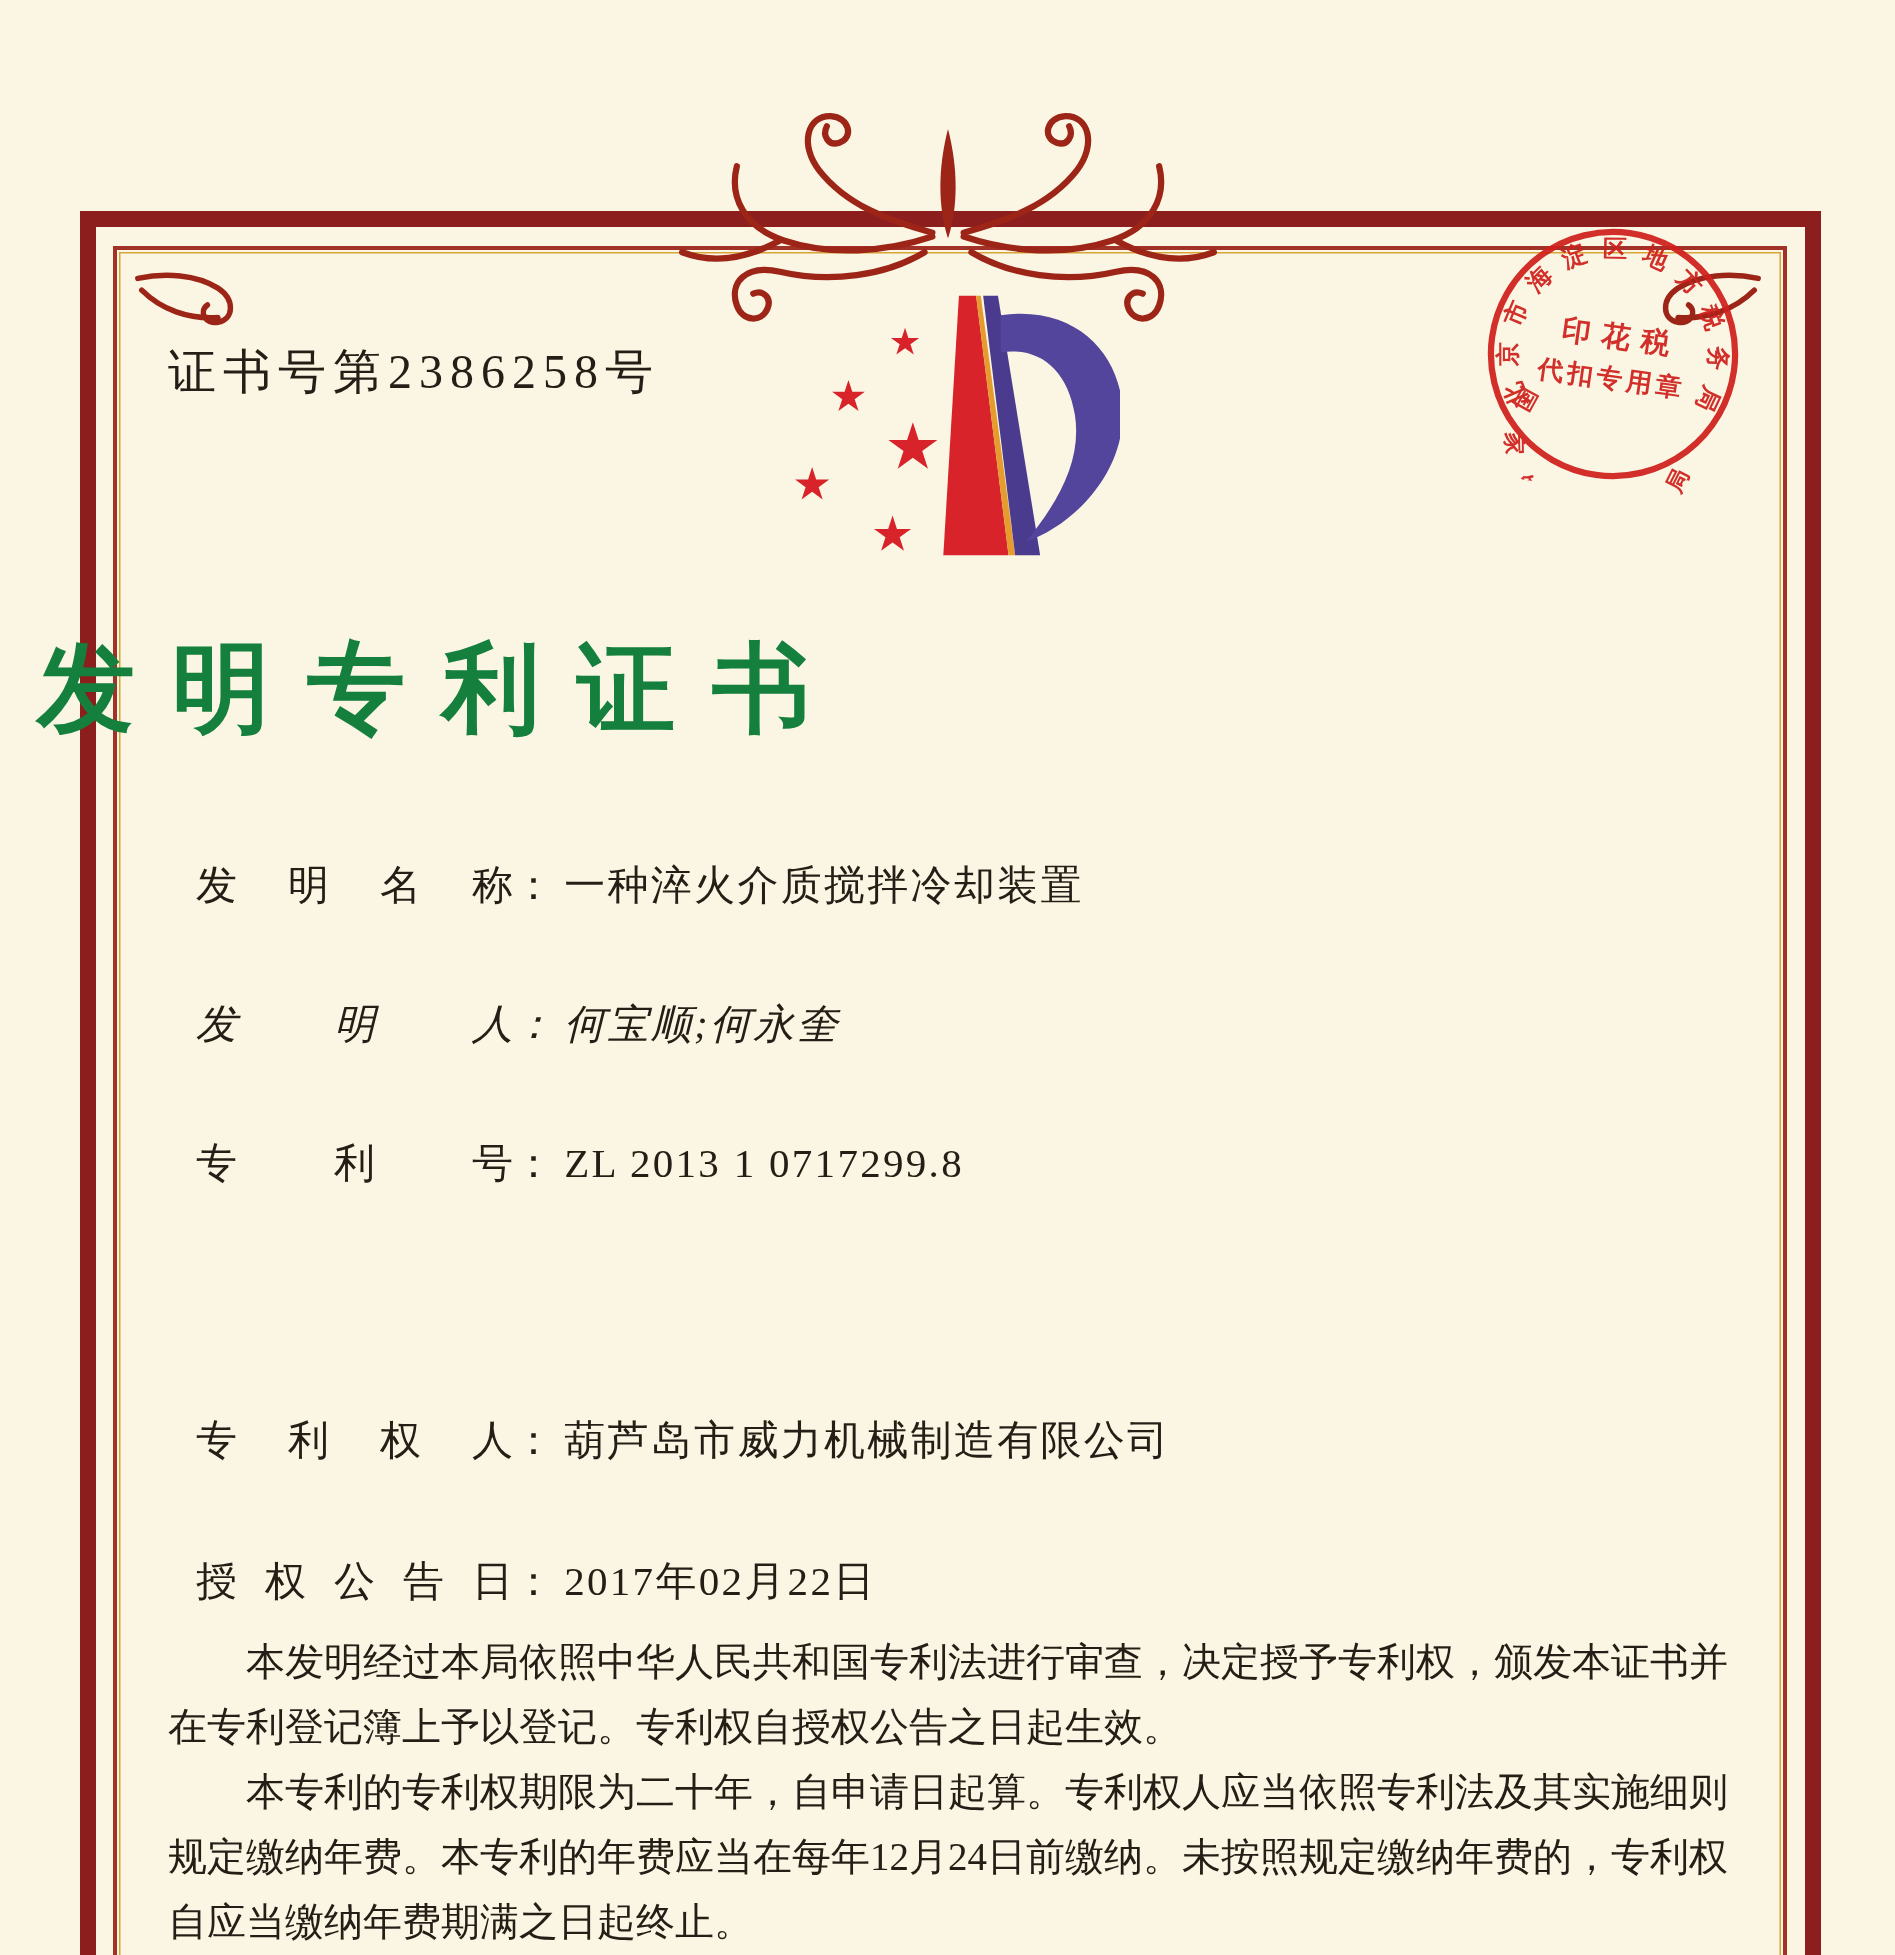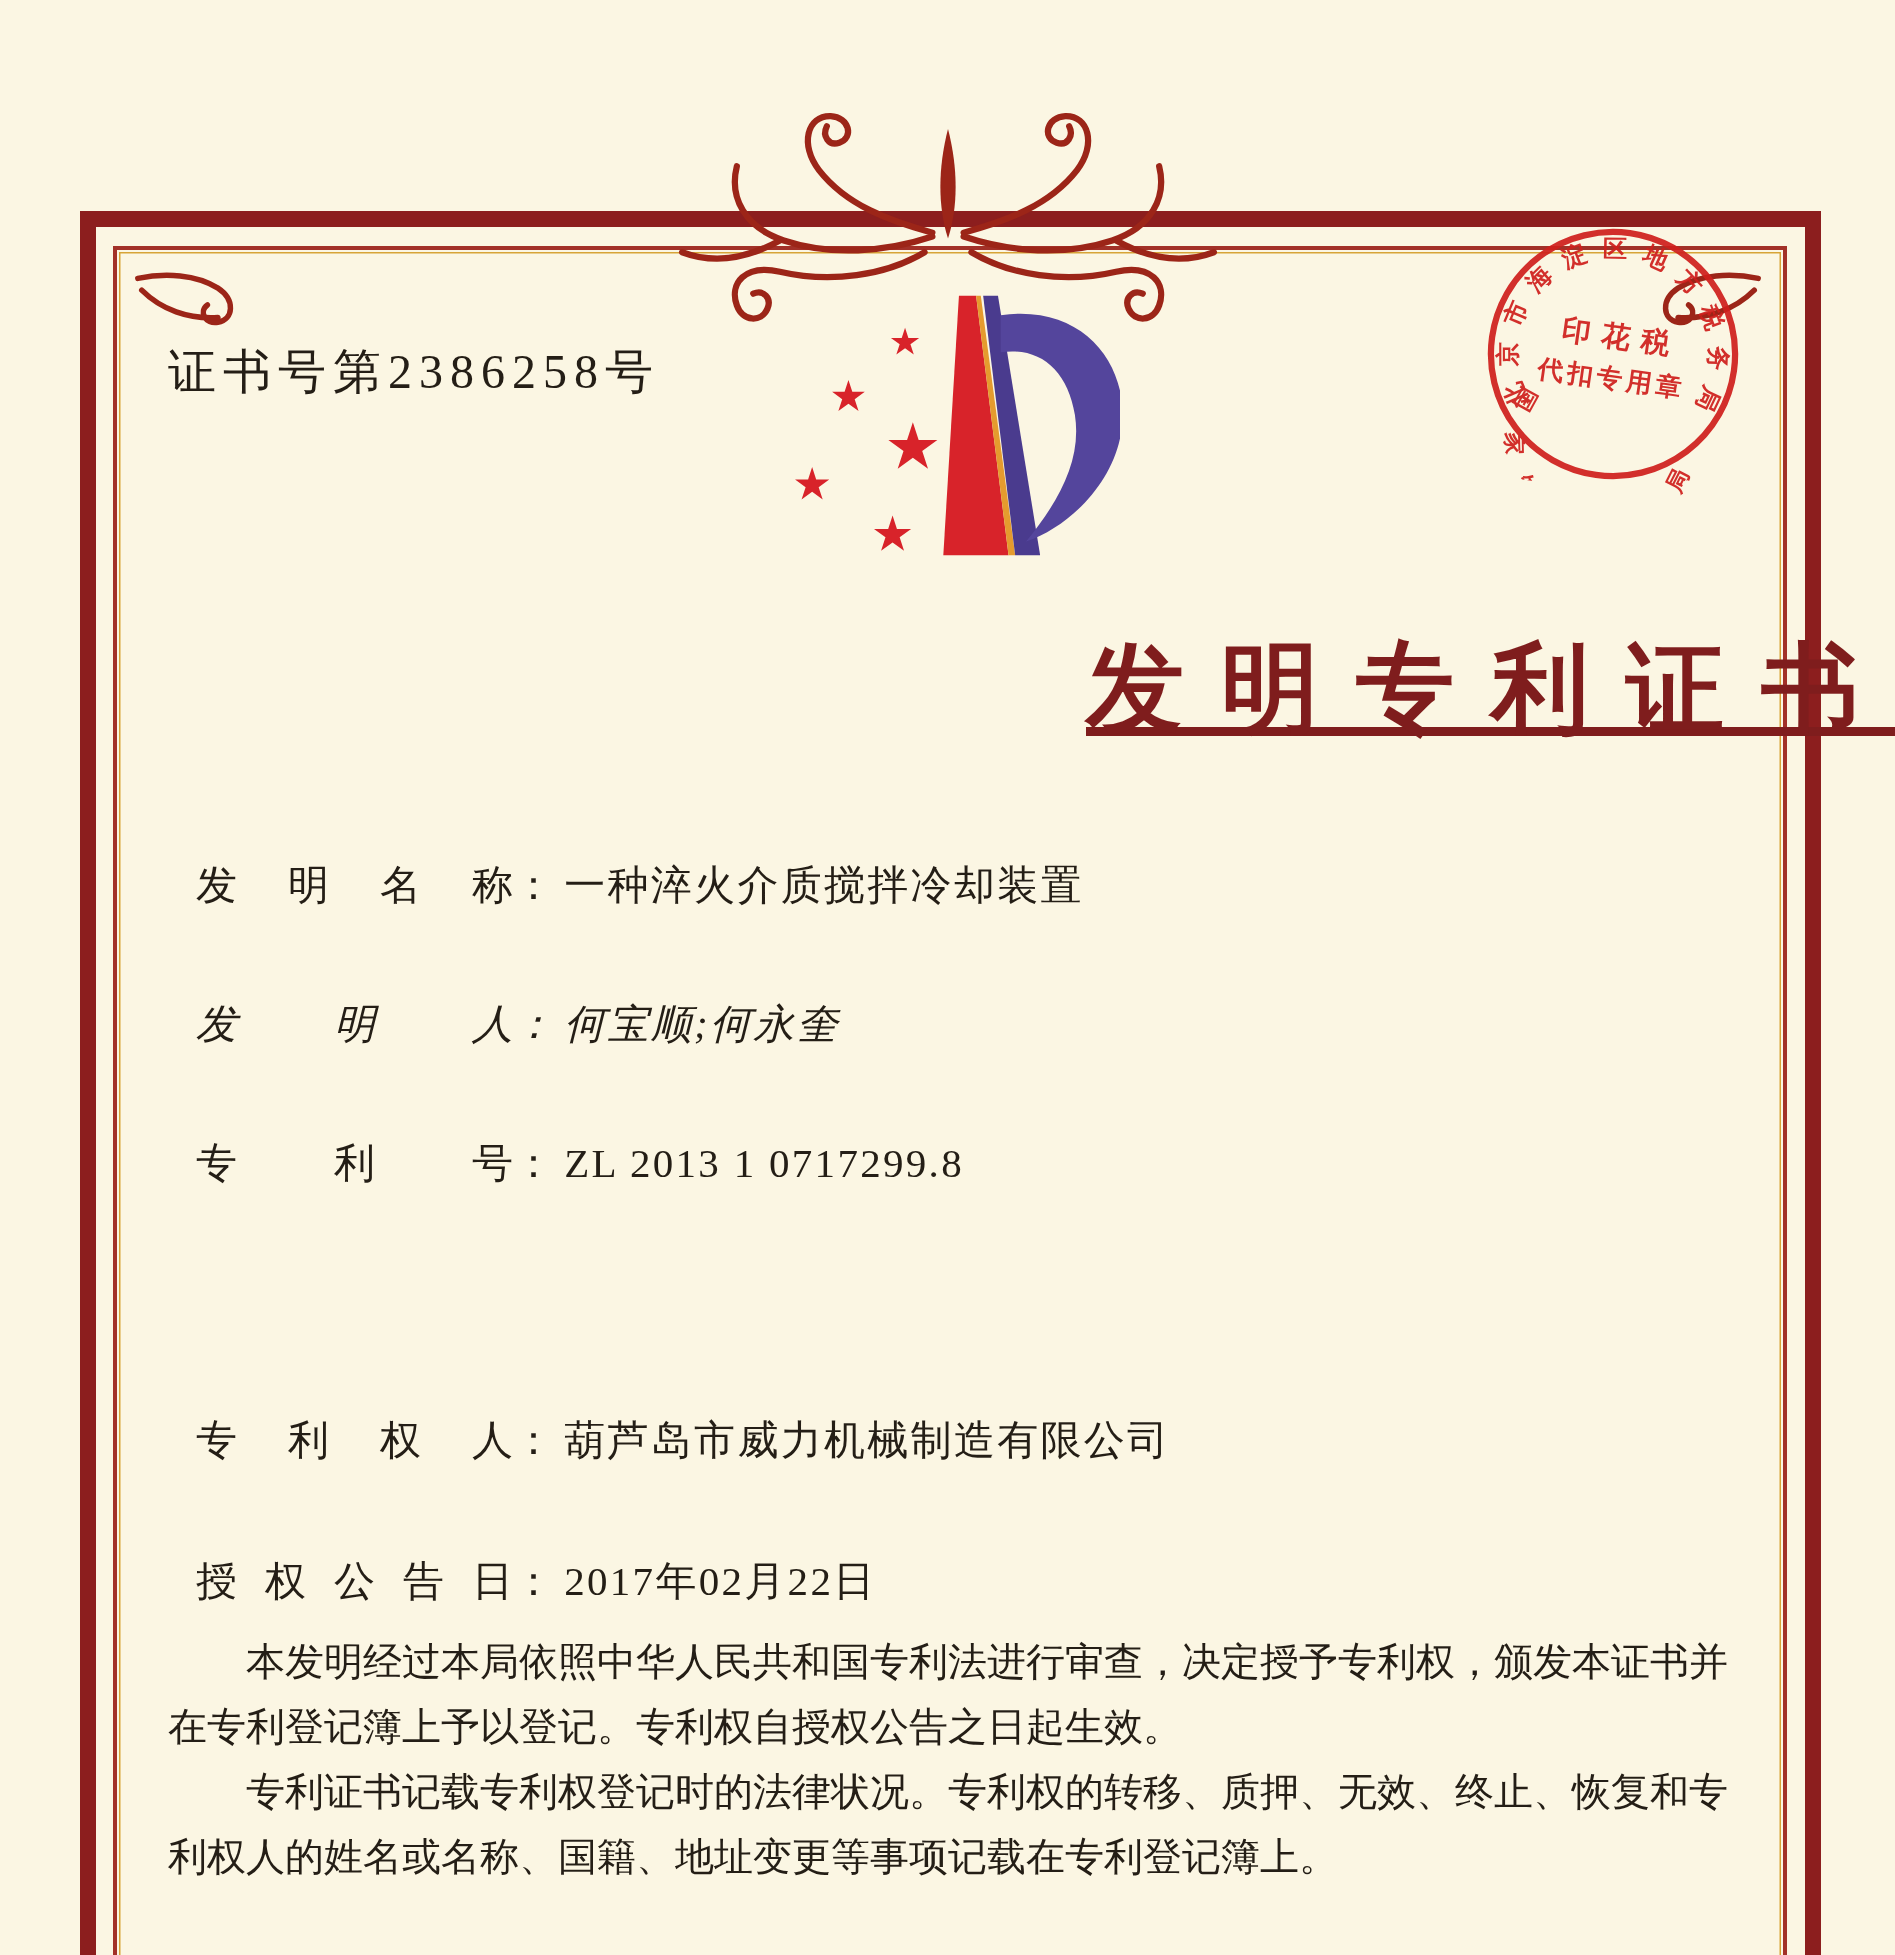--- a/index.html
+++ b/index.html
@@ -14,22 +14,22 @@
     border:16.4px solid #8c1e1e;z-index:2;}
   .frame-inner{position:absolute;left:113px;top:246px;right:109px;bottom:102px;
     border:4.7px solid #a23128;box-shadow:inset 0 0 0 2px #fbf6e3, inset 0 0 0 3.5px #d7a437;z-index:2;}
   
   .deco{position:absolute;left:0;top:0;z-index:3;pointer-events:none;}
   
   .content{position:absolute;left:0;top:0;width:100%;height:100%;z-index:4;}
   .cert-no{position:absolute;left:168px;top:340px;font-size:48px;letter-spacing:7px;}
   .stamp{position:absolute;left:1478px;top:217px;width:270px;height:274px;transform:rotate(8deg);}
   .logo{position:absolute;left:776px;top:282px;width:344px;height:285px;}
-  .title{position:absolute;left:0;right:0;top:624px;text-align:right;
-    font-size:98px;font-weight:700;letter-spacing:37px;padding-left:37px;color:#7f1d1d;text-decoration:underline;}
+  .title{position:absolute;left:0;right:0;top:624px;text-align:left;
+    font-size:98px;font-weight:700;letter-spacing:37px;padding-left:37px;color:#15803d;}
   .frow{position:absolute;left:196px;width:1564px;font-size:41px;white-space:nowrap;}
   .frow .flabel{display:inline-block;width:317px;text-align:justify;text-align-last:justify;vertical-align:bottom;}
   .frow .fcolon{display:inline-block;}
   .frow .fvalue{display:inline-block;margin-left:10.2px;letter-spacing:2.3px;text-align:right;}
   .r0{top:858px;} .r1{top:997px;font-style:italic;} .r2{top:1136px;} .r3{top:1275px;} .r4{top:1413px;} .r5{top:1554px;}
   .body-text{position:absolute;left:168px;top:1629px;width:1560px;font-size:39px;
     line-height:65px;text-align:justify;}
   .body-text p{margin:0;text-indent:2em;}
 </style>
 </head>
@@ -127,18 +127,19 @@
     </div>
     <div class="frow r4">
       <span class="flabel">专利权人</span><span class="fcolon">：</span><span class="fvalue">葫芦岛市威力机械制造有限公司</span>
     </div>
     <div class="frow r5">
       <span class="flabel">授权公告日</span><span class="fcolon">：</span><span class="fvalue">2017年02月22日</span>
     </div>
 
     <div class="body-text">
       <p>本发明经过本局依照中华人民共和国专利法进行审查，决定授予专利权，颁发本证书并在专利登记簿上予以登记。专利权自授权公告之日起生效。</p>
+      <p>本专利的专利权期限为二十年，自申请日起算。专利权人应当依照专利法及其实施细则规定缴纳年费。本专利的年费应当在每年12月24日前缴纳。未按照规定缴纳年费的，专利权自应当缴纳年费期满之日起终止。</p>
       <p>专利证书记载专利权登记时的法律状况。专利权的转移、质押、无效、终止、恢复和专利权人的姓名或名称、国籍、地址变更等事项记载在专利登记簿上。</p>
     </div>
 
   </div>
 </div>
 
 
 </body></html>

